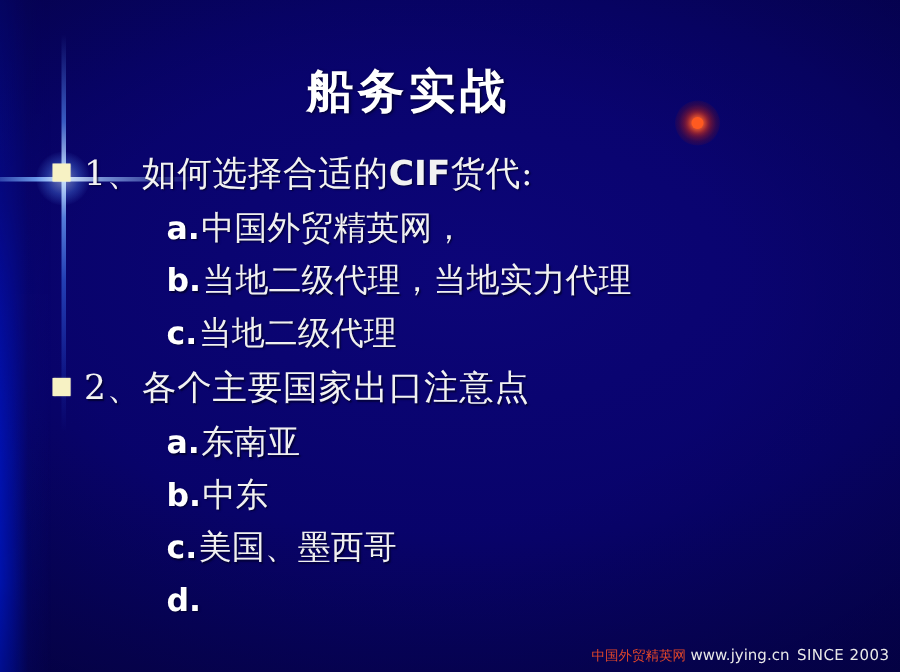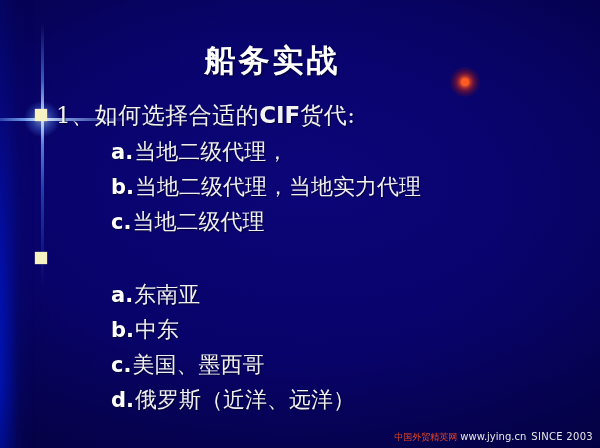--- a/index.html
+++ b/index.html
@@ -246,50 +246,50 @@
 
   <div class="content">
 
     <div class="lvl1">
       <span class="bullet"></span>
       <span class="l1-text"><span>1、</span><span>如何选择合适的</span><span class="cif">CIF</span><span>货代:</span></span>
     </div>
 
     <div class="lvl2">
       <span class="marker">a.</span>
-      <span class="l2-text">当地二级代理，</span>
+      <span class="l2-text">中国外贸精英网，</span>
     </div>
     <div class="lvl2">
       <span class="marker">b.</span>
       <span class="l2-text">当地二级代理，当地实力代理</span>
     </div>
     <div class="lvl2">
       <span class="marker">c.</span>
       <span class="l2-text">当地二级代理</span>
     </div>
 
     <div class="lvl1">
       <span class="bullet"></span>
+      <span class="l1-text"><span>2、</span><span>各个主要国家出口注意点</span></span>
     </div>
 
     <div class="lvl2">
       <span class="marker">a.</span>
       <span class="l2-text">东南亚</span>
     </div>
     <div class="lvl2">
       <span class="marker">b.</span>
       <span class="l2-text">中东</span>
     </div>
     <div class="lvl2">
       <span class="marker">c.</span>
       <span class="l2-text">美国、墨西哥</span>
     </div>
     <div class="lvl2">
       <span class="marker">d.</span>
-      <span class="l2-text">俄罗斯（近洋、远洋）</span>
     </div>
 
   </div>
 
   <div class="footer">
     <span class="cn">中国外贸精英网</span>
     <span class="url">www.jying.cn</span>
     <span class="since">SINCE 2003</span>
   </div>
 

